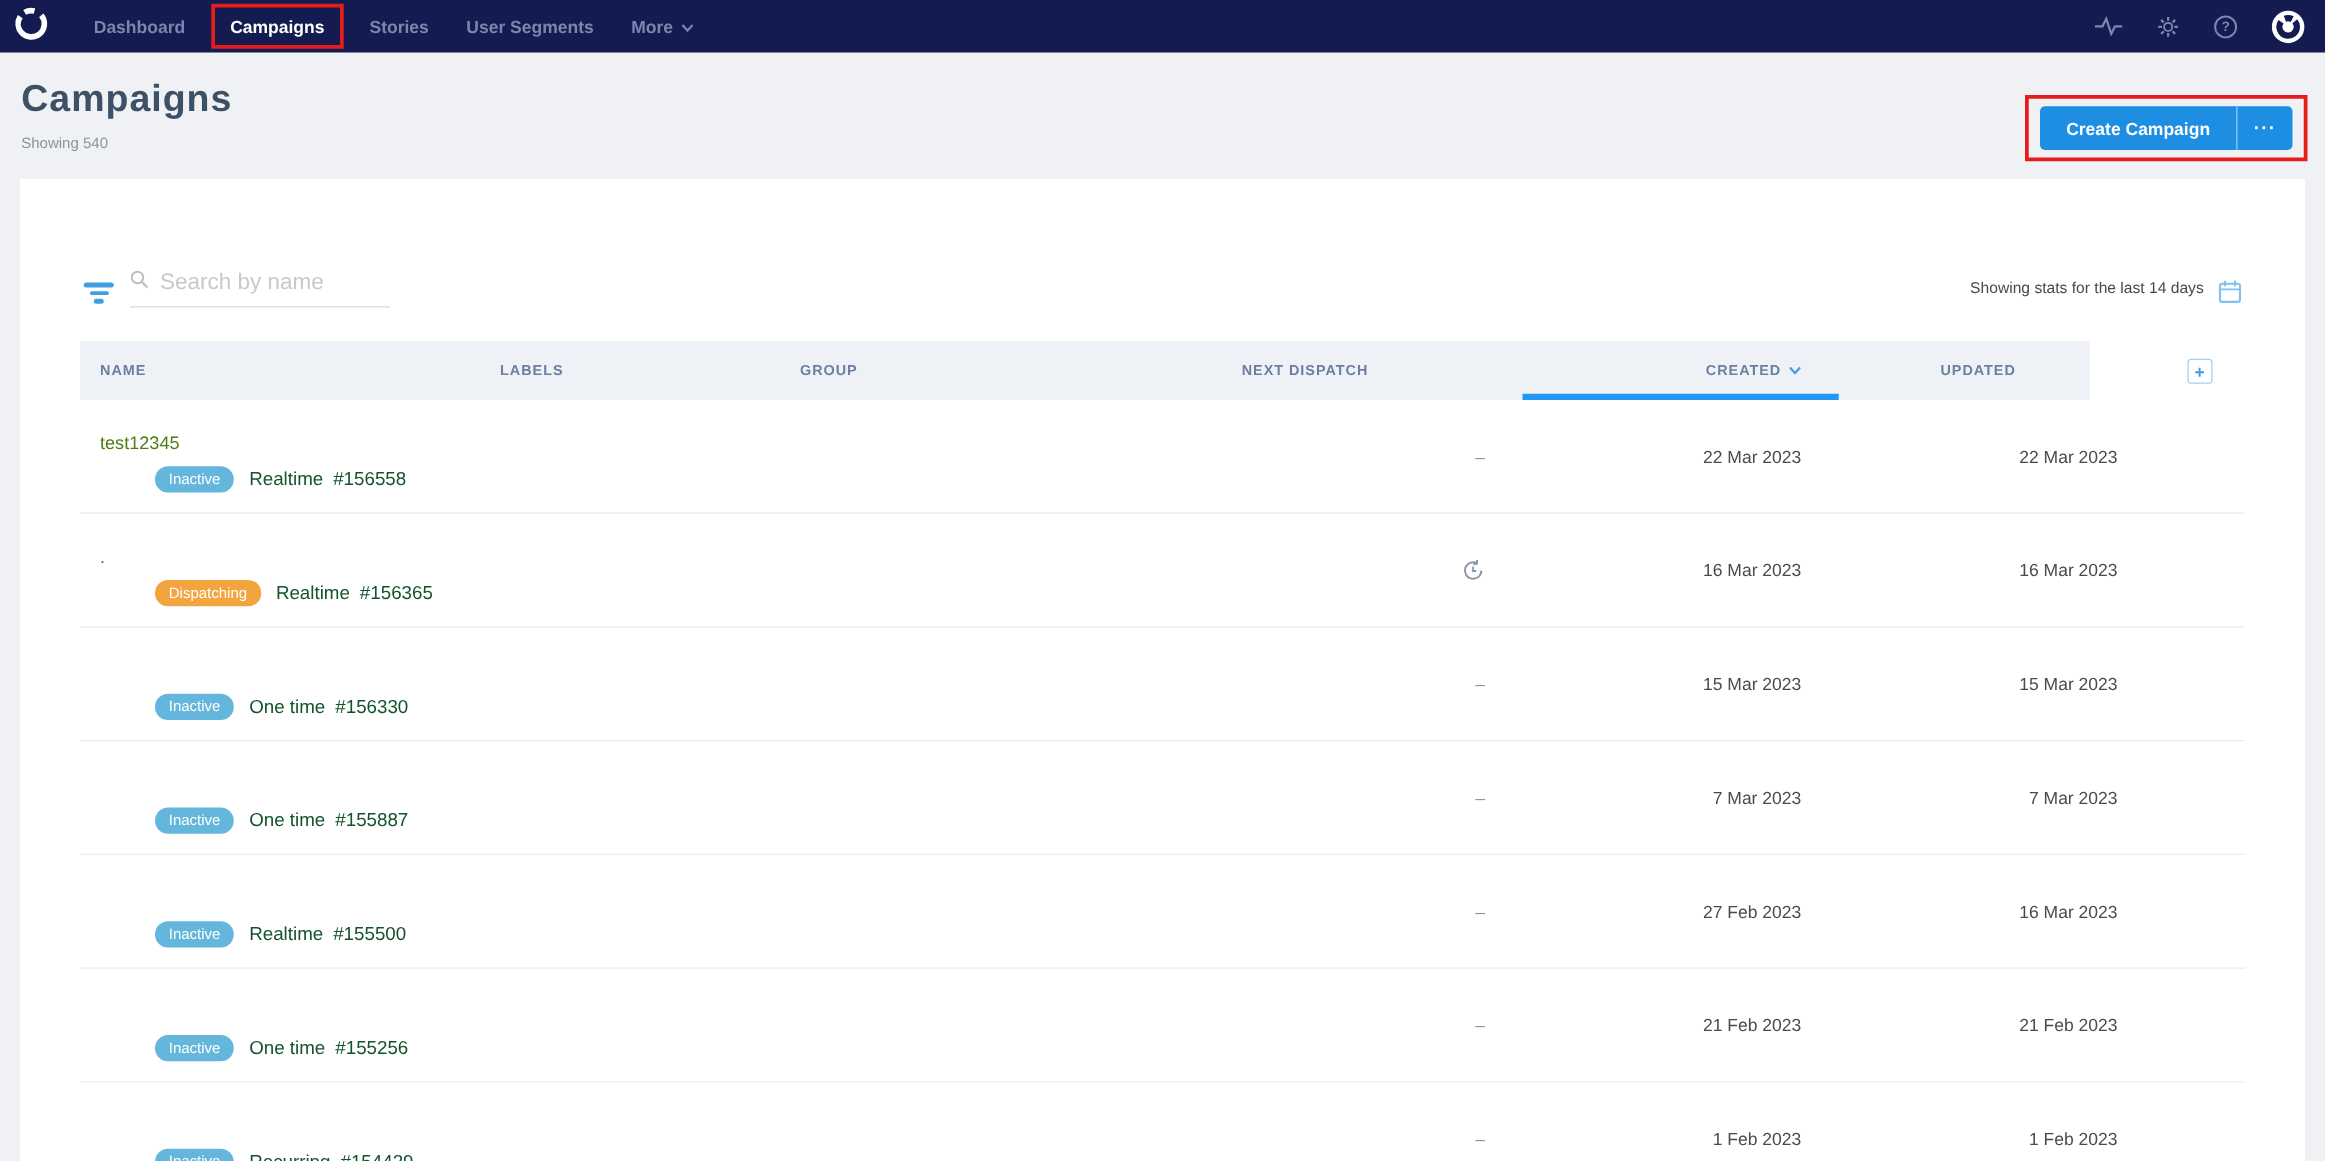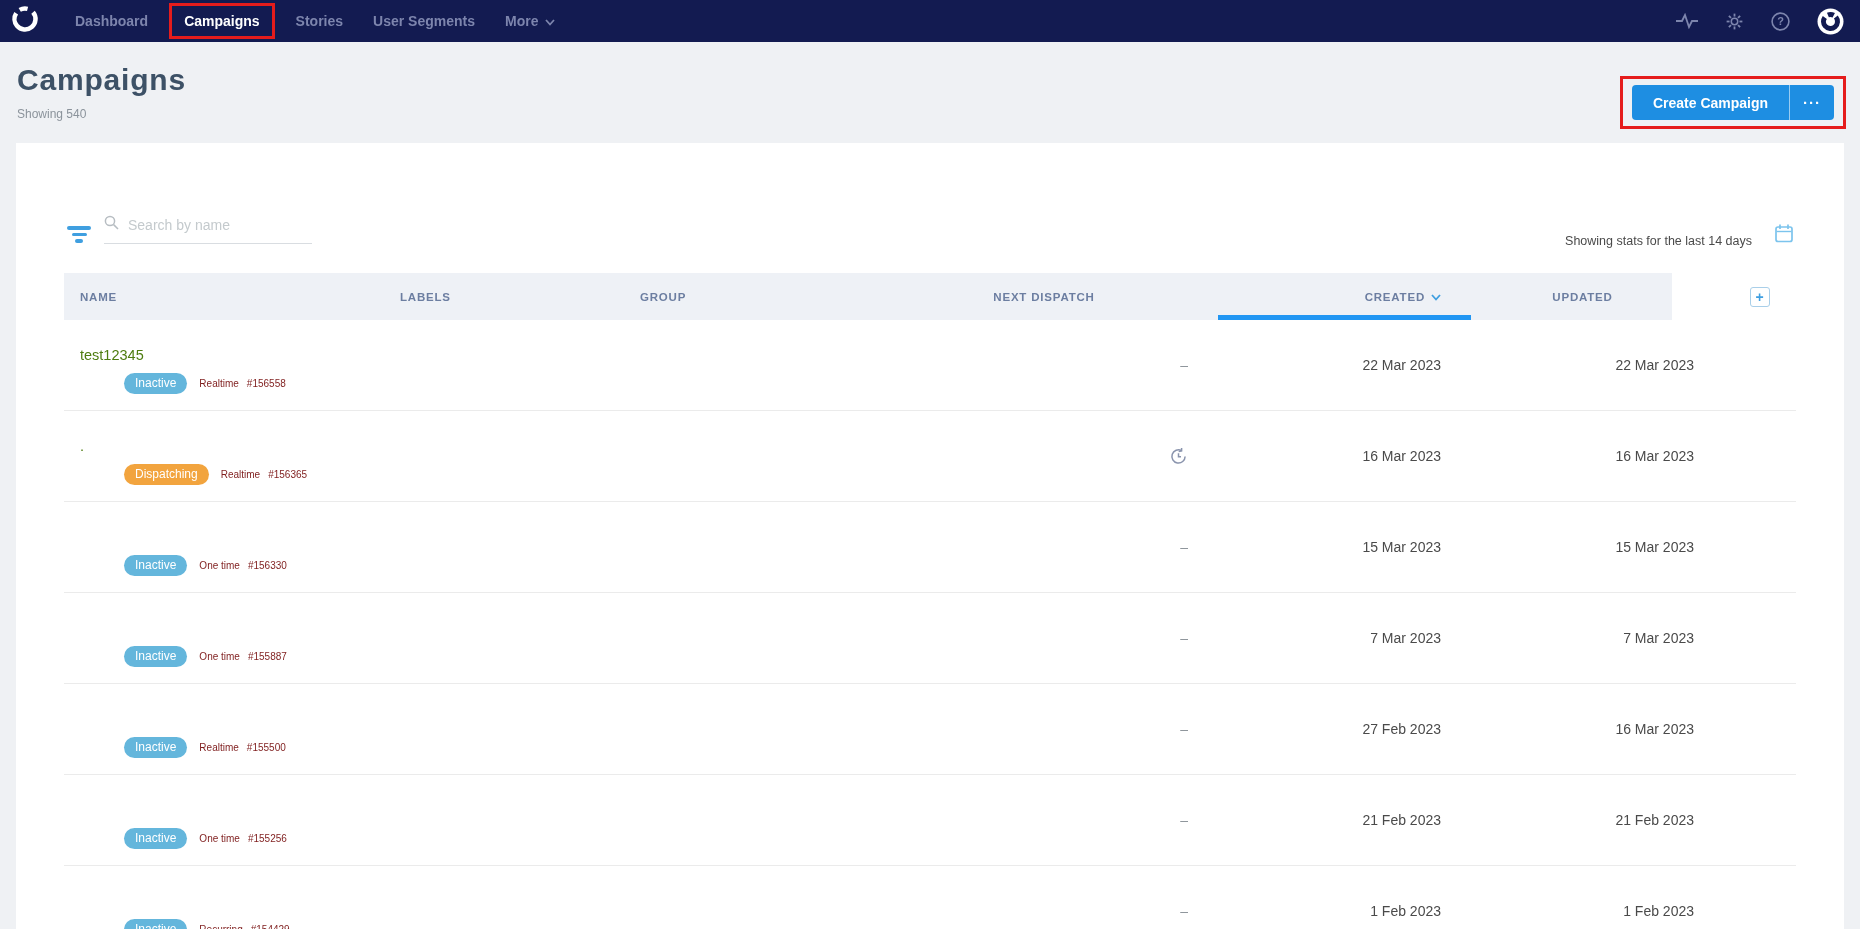--- a/index.html
+++ b/index.html
@@ -38,25 +38,25 @@
   .card { position:absolute; left:16px; top:143px; width:1828px; height:786px;
     background:#ffffff; overflow:hidden; }
 
   .filter-icon { position:absolute; left:50px; top:83px; width:26px; display:flex;
     flex-direction:column; align-items:center; gap:3px; cursor:pointer; }
   .filter-icon i { display:block; height:3.5px; background:#3f9fe0; border-radius:2px; }
   .filter-icon .b1 { width:24px; } .filter-icon .b2 { width:15px; } .filter-icon .b3 { width:8px; }
 
   .search { position:absolute; left:88px; top:72px; width:208px;
     border-bottom:1px solid #d9dde1; display:flex; align-items:center; gap:9px; padding-bottom:9px; }
-  .search input { border:none; outline:none; font-size:14px; color:#555; width:100%;
+  .search input { border:none; outline:none; font-size:18px; color:#555; width:100%;
     font-family:"Liberation Sans", sans-serif; background:transparent; }
   .search input::placeholder { color:#c4cacd; }
 
-  .stats { position:absolute; right:50px; top:80px; display:flex; align-items:flex-end; gap:22px; }
+  .stats { position:absolute; right:50px; top:80px; display:flex; align-items:flex-start; gap:11px; }
   .stats-text { font-size:12.5px; color:#4a4a4a; }
 
   .grid-cols { display:grid; grid-template-columns:336px 240px 260px 318px 253px 253px 72px; }
 
   .thead { position:absolute; left:48px; top:130px; width:1608px; height:47px;
     background:#eef1f6; align-items:center; }
   .th { font-size:11.5px; font-weight:bold; color:#6c7ea1; letter-spacing:0.8px; cursor:pointer; }
   .th-name { padding-left:16px; }
   .th-center { text-align:left; }
   .th-right { text-align:center; padding-right:30px; }
@@ -67,21 +67,21 @@
   .add-col-btn { width:20px; height:20px; border:1.5px solid #a9cfe9; border-radius:3px;
     color:#3f9fe0; font-size:14px; font-weight:bold; display:flex; align-items:center;
     justify-content:center; cursor:pointer; background:#fff; line-height:1; }
 
   .rows { position:absolute; left:48px; top:177px; width:1732px; }
   .row { height:91px; border-bottom:1px solid #ebebeb; cursor:pointer; }
   .cell-name { padding-left:16px; padding-top:26px; }
   .name-text { font-size:14.5px; color:#4d7c0f; height:18px; line-height:18px; }
   .badge-line { margin-top:9px; display:flex; align-items:center; gap:12px; height:20px;margin-left:44px; }
   .badge { color:#fff; font-size:12px; padding:3px 11px 4px; border-radius:11px; white-space:nowrap; }
-  .meta { font-size:10px; color:#7f1d1d; }
+  .meta { font-size:15px; color:#14532d; }
   .meta-id { margin-left:-4px; }
   .cell-right { display:flex; align-items:center; justify-content:flex-end;
     padding-right:30px; font-size:14px; color:#4a4a4a; }
   .dash { color:#8f969c; }
   .hist { display:flex; align-items:center; }
 </style>
 </head>
 <body>
 
 <div class="topnav">

